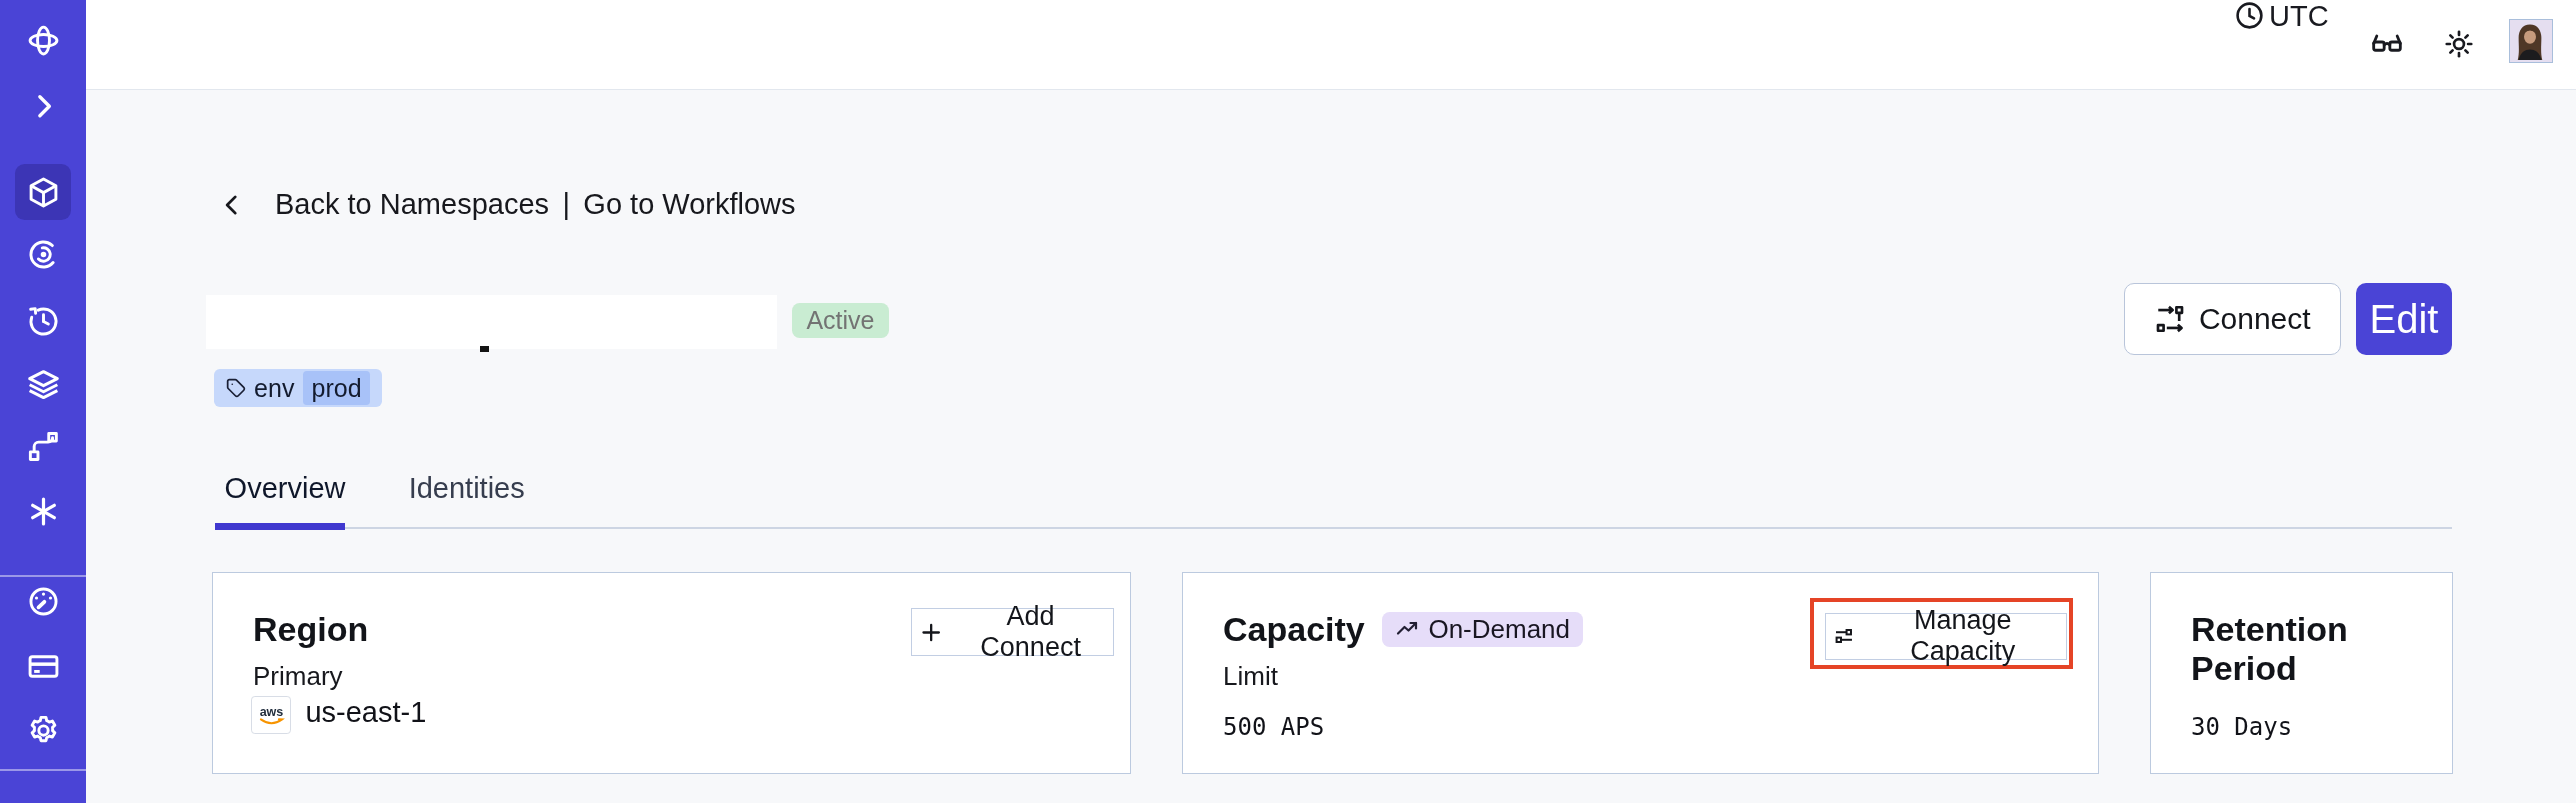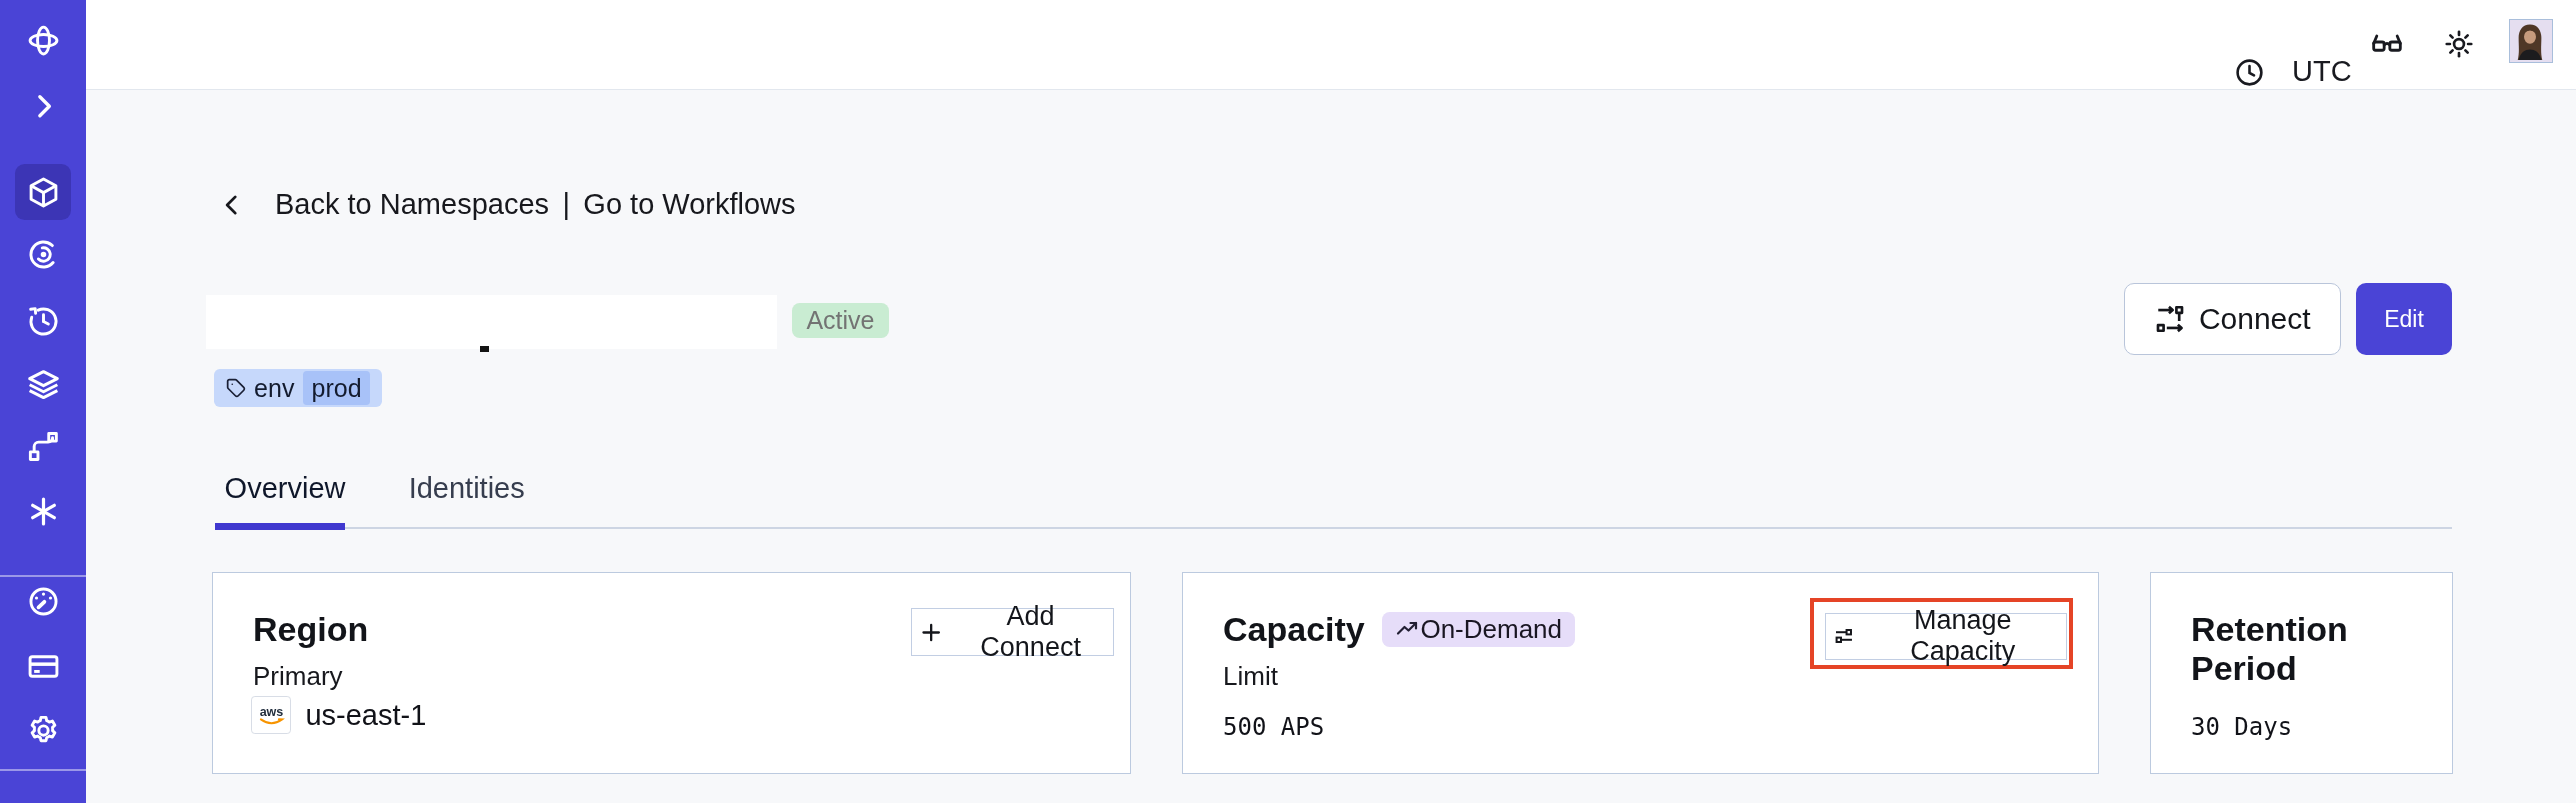--- a/index.html
+++ b/index.html
@@ -12,21 +12,21 @@
 
   
   .sidebar{position:absolute;left:0;top:0;width:86px;height:804px;background:#4a44d6;overflow:hidden;}
   .side-item{position:absolute;left:0;width:86px;display:flex;justify-content:center;align-items:center;height:56px;transform:translateY(-50%);cursor:pointer;}
   .side-item .ic{width:35px;height:35px;}
   .side-active-bg{position:absolute;left:15.3px;top:164px;width:56px;height:56px;background:#3c35b5;border-radius:9.6px;}
   .side-divider{position:absolute;left:0;width:86px;height:1.9px;background:rgba(255,255,255,.45);}
 
   
   .topbar{position:absolute;left:86px;top:0;width:2490px;height:90px;background:#ffffff;border-bottom:1.9px solid #e2e7ee;box-sizing:border-box;}
-  .tz{position:absolute;left:2148px;top:0;height:88px;display:flex;align-items:flex-end;gap:27px;cursor:pointer;}
+  .tz{position:absolute;left:2148px;top:0;height:88px;display:flex;align-items:flex-start;gap:4px;cursor:pointer;}
   .tz-label{font-size:29px;color:#191a20;}
   .top-icon{position:absolute;top:0;height:88px;display:flex;align-items:center;cursor:pointer;}
   .avatar{position:absolute;left:2423px;top:19px;width:44px;height:44px;border:1.9px solid #a9bedb;box-sizing:border-box;background:#e5def0;cursor:pointer;overflow:hidden;}
 
   
   .breadcrumb{position:absolute;left:219px;top:188px;display:flex;align-items:center;gap:30px;}
   .breadcrumb .txt{font-size:29px;font-weight:500;color:#17181d;display:flex;gap:13.4px;align-items:center;}
   .crumb{cursor:pointer;}
 
   
@@ -35,40 +35,40 @@
   .badge-active{position:absolute;left:792px;top:303px;height:35px;padding:0 14.4px;border-radius:7.7px;background:#c9ecd2;
     display:flex;align-items:center;font-size:25px;font-weight:500;color:#737373;}
   .tag-chip{position:absolute;left:214px;top:369px;height:38px;border-radius:5.8px;background:#c6d8fb;
     display:flex;align-items:center;gap:8.6px;padding:0 11.5px;font-size:25px;color:#131b2e;}
   .tag-chip .val{background:#a8c2f8;border-radius:3.8px;padding:2.9px 8.6px;}
 
   
   .btn{box-sizing:border-box;display:flex;align-items:center;justify-content:center;cursor:pointer;background:#fff;
     border:1.9px solid #b9c5da;border-radius:10px;font-weight:500;color:#14161b;}
   .btn-connect{position:absolute;left:2124px;top:283px;width:217px;height:72px;gap:12.5px;font-size:30px;}
-  .btn-edit{position:absolute;left:2356px;top:283px;width:96px;height:72px;background:#4a44d6;border:none;color:#ffffff;font-size:23px;}
+  .btn-edit{position:absolute;left:2356px;top:283px;width:96px;height:72px;background:#4a44d6;border:none;color:#ffffff;font-size:40px;}
 
   
   .tabs{position:absolute;left:215px;top:472px;display:flex;gap:44px;}
   .tab{font-size:29px;font-weight:500;padding:0 9.6px 0 9.6px;cursor:pointer;color:#363d4e;}
   .tab.active{color:#0f172a;}
   .tab-underline{position:absolute;left:215px;top:523px;width:130px;height:6.7px;background:#4038cf;}
   .tab-baseline{position:absolute;left:215px;top:527px;width:2237px;height:1.9px;background:#cdd5e3;}
 
   
   .card{position:absolute;top:572px;height:202px;background:#ffffff;border:1.9px solid #bccadf;box-sizing:border-box;}
   .card-region{left:212px;width:919px;padding-left:24px;}
   .card-capacity{left:1182px;width:917px;}
   .card-retention{left:2150px;width:303px;}
   .card-title{position:absolute;left:40px;top:37px;font-size:34px;font-weight:600;color:#121419;display:flex;align-items:center;gap:17.3px;}
   .card-label{position:absolute;left:40px;top:88px;font-size:26px;color:#17181d;}
-  .card-valuerow{position:absolute;left:38px;top:123px;display:flex;align-items:center;gap:14.4px;font-size:29px;color:#111218;}
+  .card-valuerow{position:absolute;left:38px;top:123px;display:flex;gap:14.4px;font-size:29px;color:#111218;}
   .mono-value{position:absolute;left:40px;top:140px;font-size:24px;color:#111218;font-family:"DejaVu Sans Mono",monospace;}
 
-  .badge-ondemand{height:35px;border-radius:7.7px;background:#e6ddf9;display:flex;align-items:center;gap:1px;
+  .badge-ondemand{height:35px;border-radius:7.7px;background:#e6ddf9;display:flex;align-items:center;gap:9px;
     padding:0 13.4px;font-size:26px;font-weight:500;color:#191622;}
 
   .btn-small{box-sizing:border-box;display:flex;align-items:center;justify-content:center;gap:10.5px;cursor:pointer;
     background:#fff;border:1.9px solid #c2cee3;font-size:27px;font-weight:500;color:#14161b;}
   .btn-add-replica{position:absolute;right:16.3px;top:35px;width:203px;height:48px;}
   .highlight-box{position:absolute;right:25px;top:25px;width:263px;height:71px;border:4.8px solid #e54426;box-sizing:border-box;}
   .btn-manage{position:absolute;left:10.5px;top:10.5px;width:242px;height:47px;}
 
   .aws-chip{width:40px;height:38px;border:1.9px solid #d8dde6;border-radius:3.8px;background:#fff;box-sizing:border-box;
     display:flex;align-items:center;justify-content:center;}

